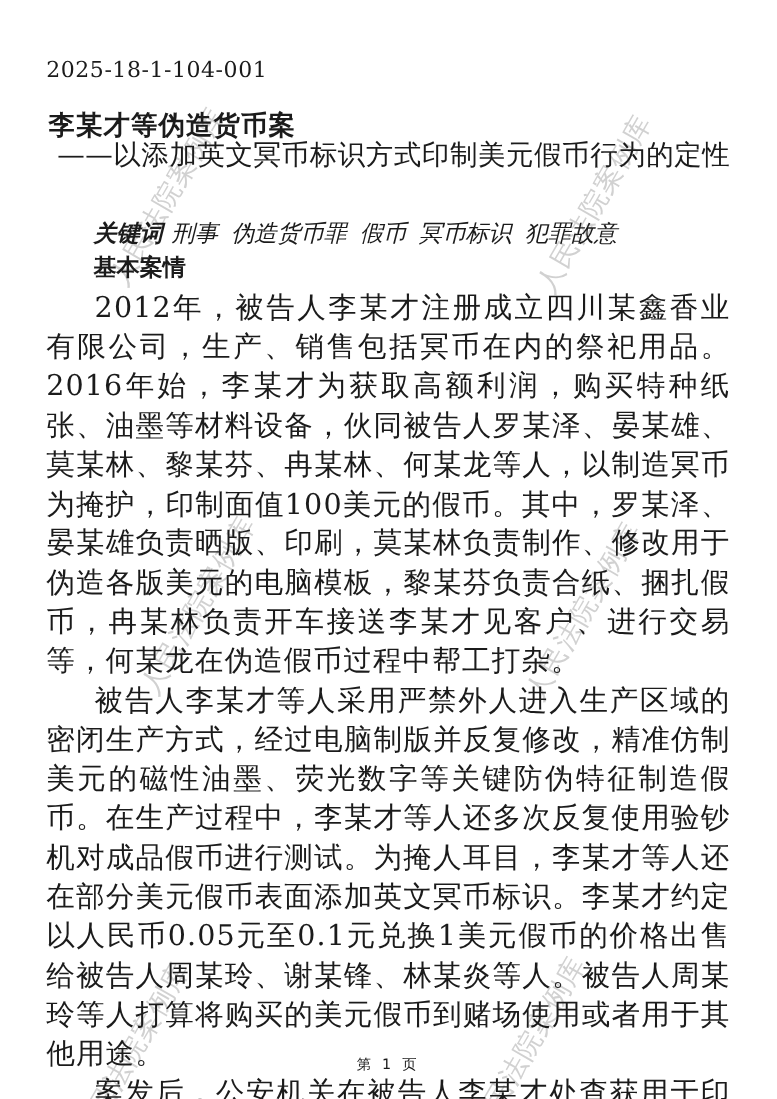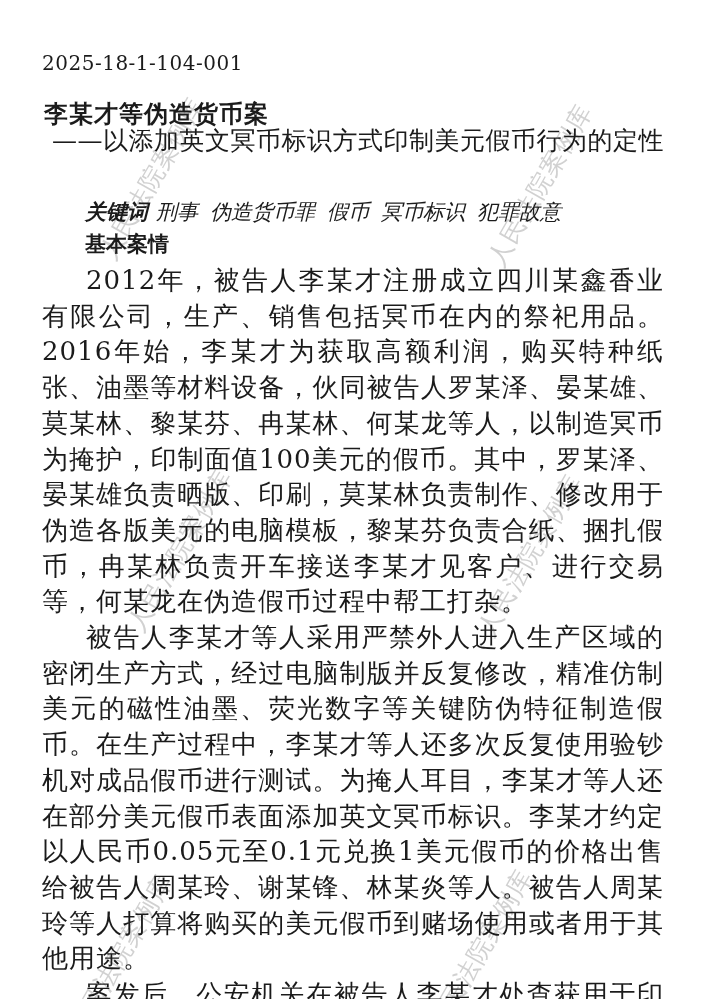--- a/index.html
+++ b/index.html
@@ -151,14 +151,15 @@
     <h2 class="section-heading">基本案情</h2>
 
     <div>
         <p class="body-paragraph">2012年，被告人李某才注册成立四川某鑫香业有限公司，生产、销售包括冥币在内的祭祀用品。2016年始，李某才为获取高额利润，购买特种纸张、油墨等材料设备，伙同被告人罗某泽、晏某雄、莫某林、黎某芬、冉某林、何某龙等人，以制造冥币为掩护，印制面值100美元的假币。其中，罗某泽、晏某雄负责晒版、印刷，莫某林负责制作、修改用于伪造各版美元的电脑模板，黎某芬负责合纸、捆扎假币，冉某林负责开车接送李某才见客户、进行交易等，何某龙在伪造假币过程中帮工打杂。</p>
         <p class="body-paragraph">被告人李某才等人采用严禁外人进入生产区域的密闭生产方式，经过电脑制版并反复修改，精准仿制美元的磁性油墨、荧光数字等关键防伪特征制造假币。在生产过程中，李某才等人还多次反复使用验钞机对成品假币进行测试。为掩人耳目，李某才等人还在部分美元假币表面添加英文冥币标识。李某才约定以人民币0.05元至0.1元兑换1美元假币的价格出售给被告人周某玲、谢某锋、林某炎等人。被告人周某玲等人打算将购买的美元假币到赌场使用或者用于其他用途。</p>
         <p class="body-paragraph">案发后，公安机关在被告人李某才处查获用于印制美元假币的胶片板、铝板、胶印机、制版机、切纸机等设备工具，还查获面值100美元的疑似假币共计70余万张。经鉴定，所查获疑似美元均系假币；部分美元假币虽在表面添加冥币标识，但已成功仿制美元真币的水印、安全线等</p>
       </div>
 
   </div>
 
+  <div class="footer">第 1 页</div>
 
 </div>
 
 </body></html>

